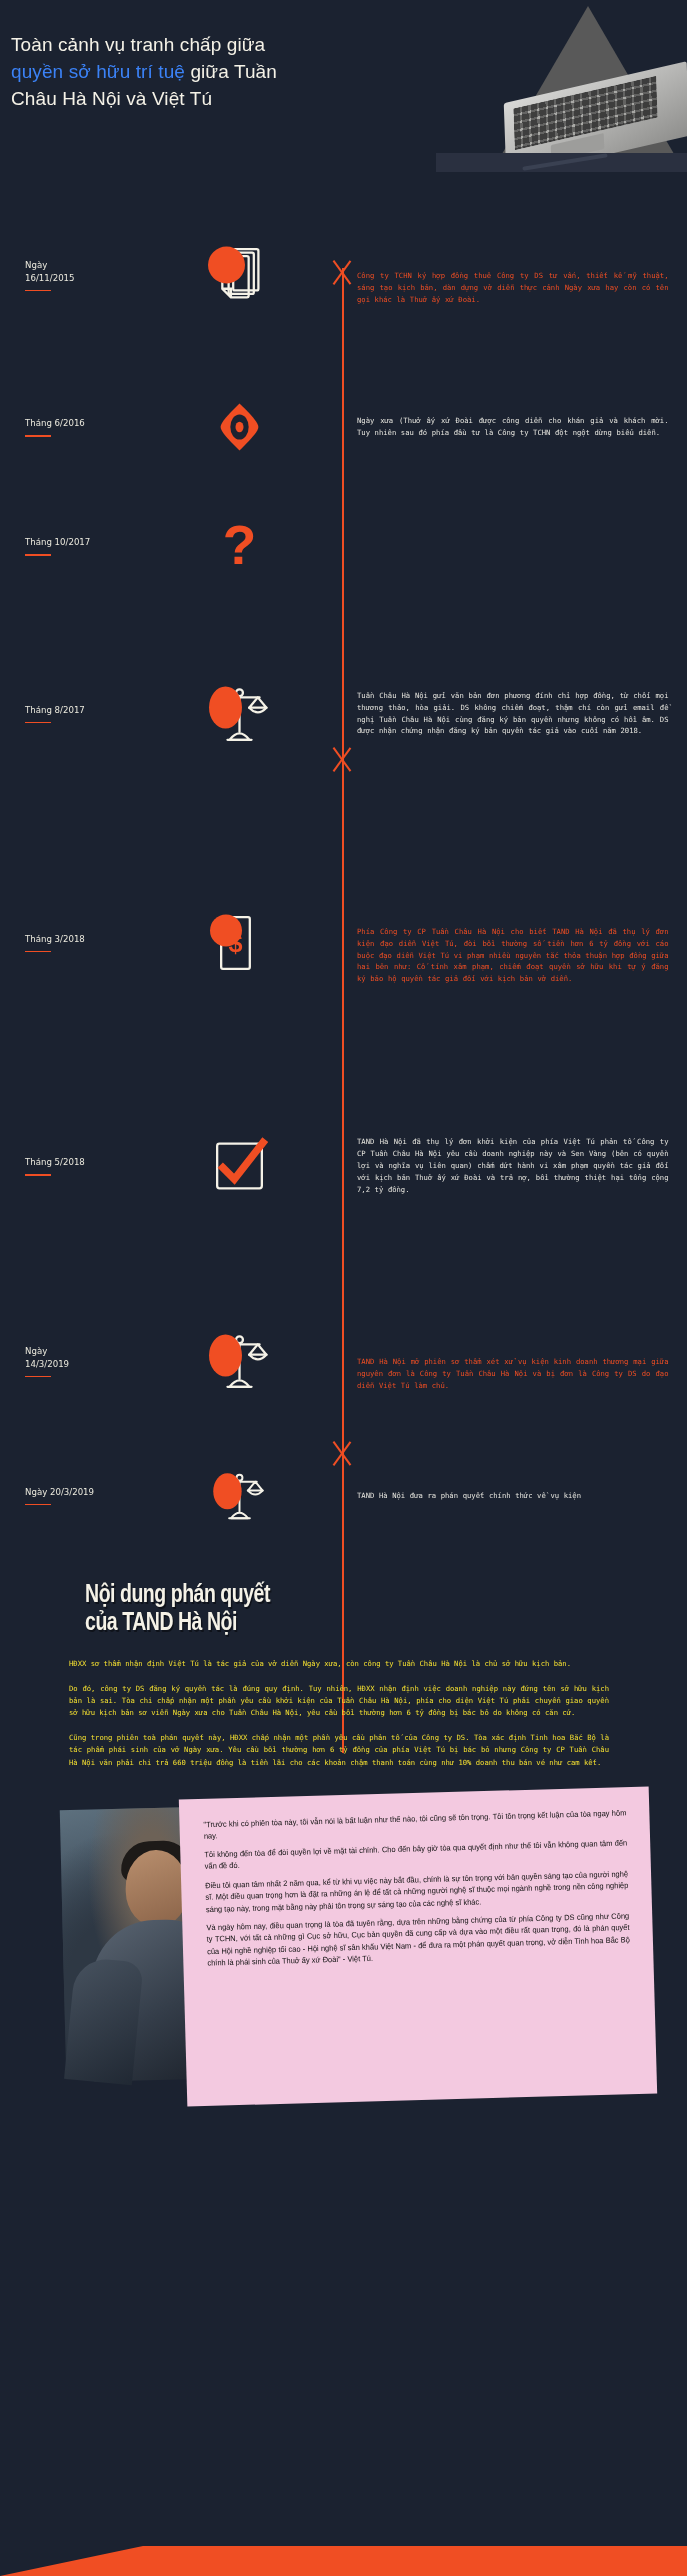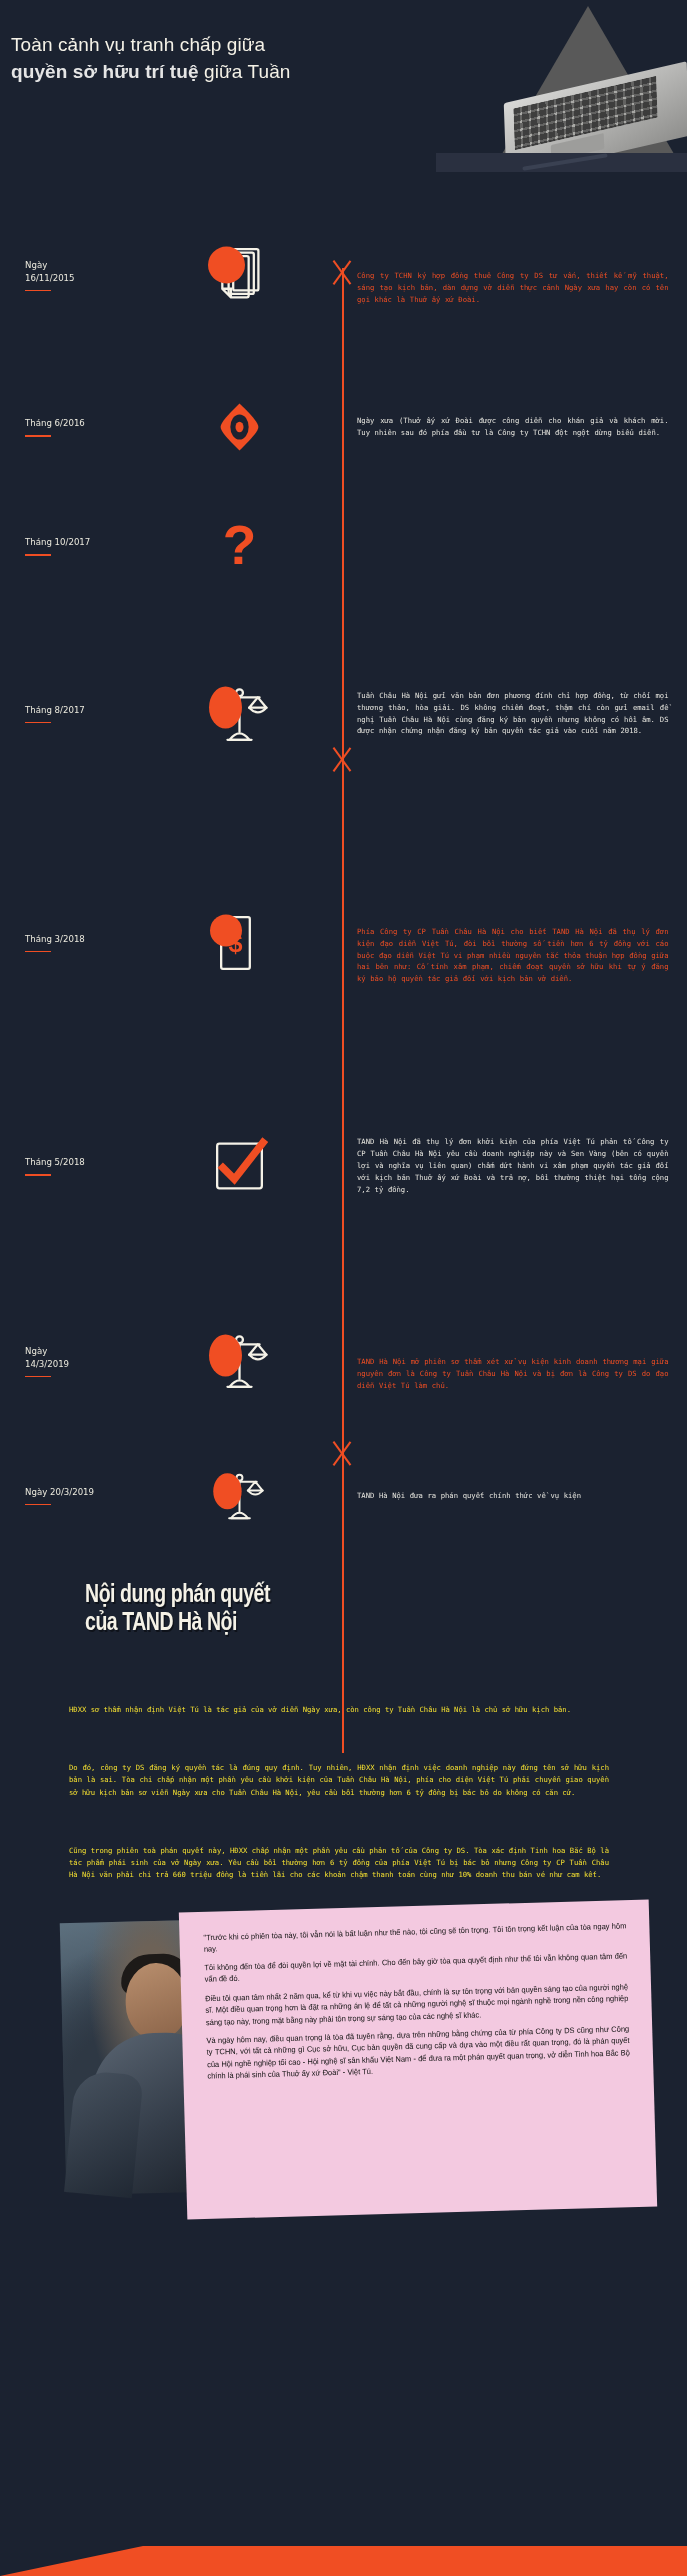--- a/index.html
+++ b/index.html
@@ -92,22 +92,22 @@
     left: 11px;
     top: 32px;
     width: 401px;
     font-family: "Liberation Sans", sans-serif;
     font-size: 19px;
     line-height: 1.42;
     color: #f5f2e7;
     letter-spacing: 0.1px;
   }
   .header-title .hl {
-    color: #e5e5e5;
-    font-weight: 700;
+    color: #3b82f6;
+    font-weight: 400;
   }
   .header-title .ln2 { font-weight: 400; }
 
   
   .timeline {
     position: relative;
     width: 596px;
     padding-top: 17px;
     padding-bottom: 23px;
   }
@@ -219,21 +219,20 @@
   .verdict-body {
     padding: 23px 69px 0 69px;
   }
   .verdict-body p {
     color: #f5e030;
     font-family: "DejaVu Sans Mono", monospace;
     font-size: 7.2px;
     line-height: 1.7;
     text-align: justify;
     margin-bottom: 12.6px;
-    margin-top: 46px;
   }
 
   
   .quote-zone {
     position: relative;
     width: 688px;
     height: 321px;
     margin-top: 5.7px;
   }
   .photo {
@@ -329,20 +328,21 @@
       <div class="laptop-body"></div>
       <div class="laptop-keys"></div>
       <div class="laptop-pad"></div>
       <div class="desk-strip"></div>
       <div class="pen"></div>
     </div>
 
     <div class="header-title">
       <div>Toàn cảnh vụ tranh chấp giữa</div>
       <div class="ln2"><span class="hl">quyền sở hữu trí tuệ</span><span> giữa Tuần</span></div>
+      <div>Châu Hà Nội và Việt Tú</div>
     </div>
   </div>
 
   <div class="timeline">
     <div class="spine"></div>
     <div class="x-mark" style="top:86px"></div>
     <div class="x-mark" style="top:573px"></div>
     <div class="x-mark" style="top:1267px"></div>
 
     <div class="row" style="min-height:172px">

